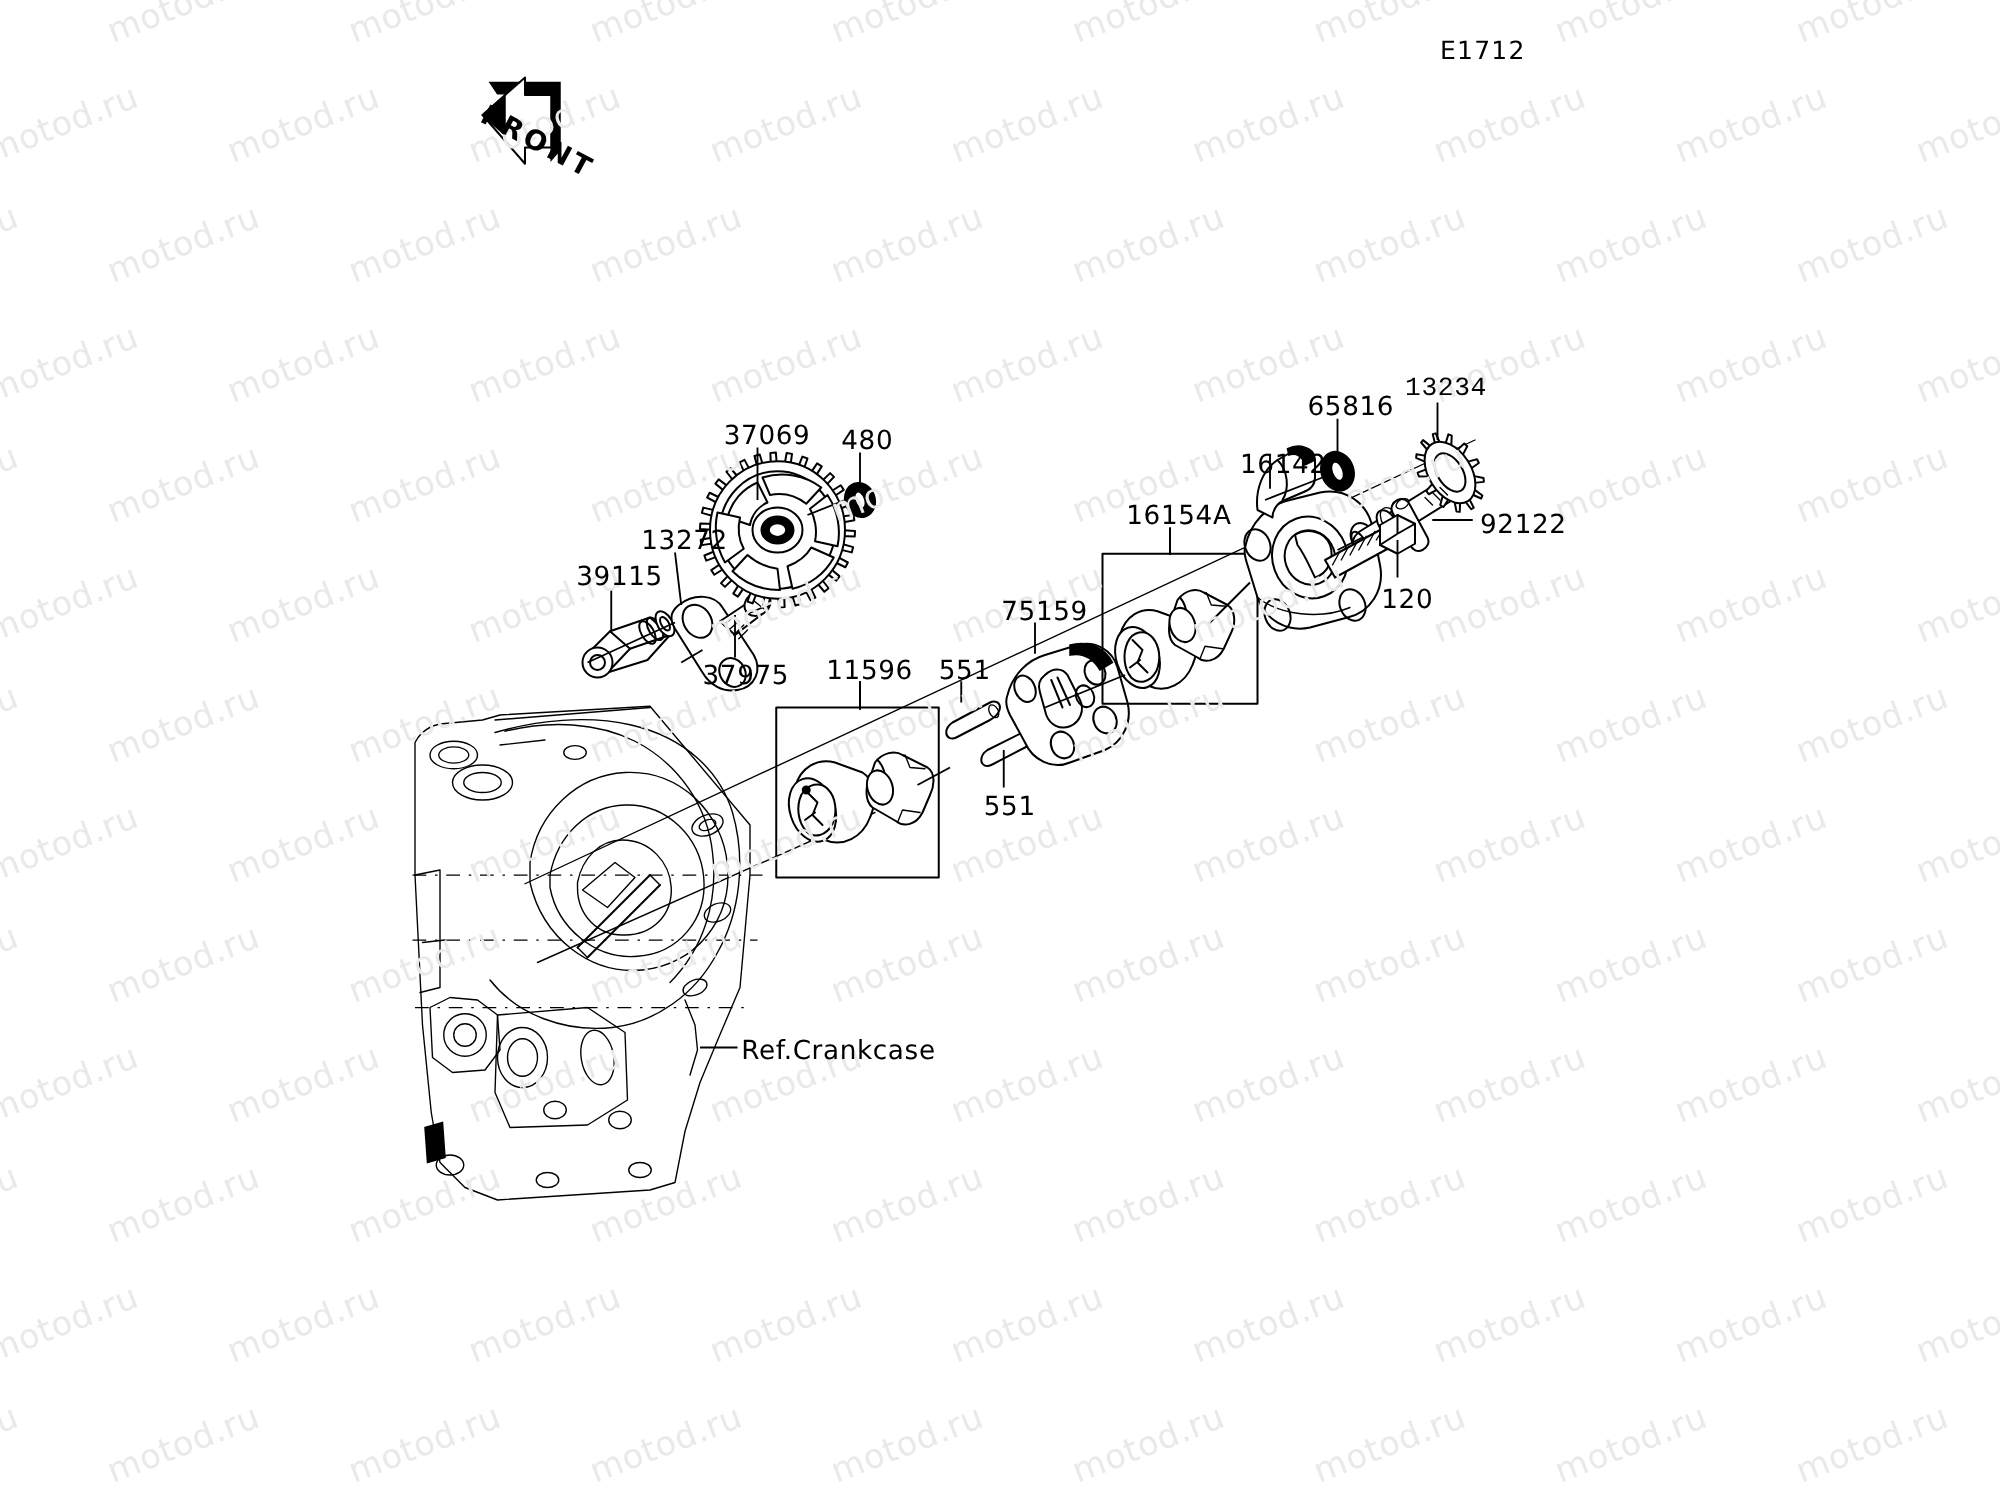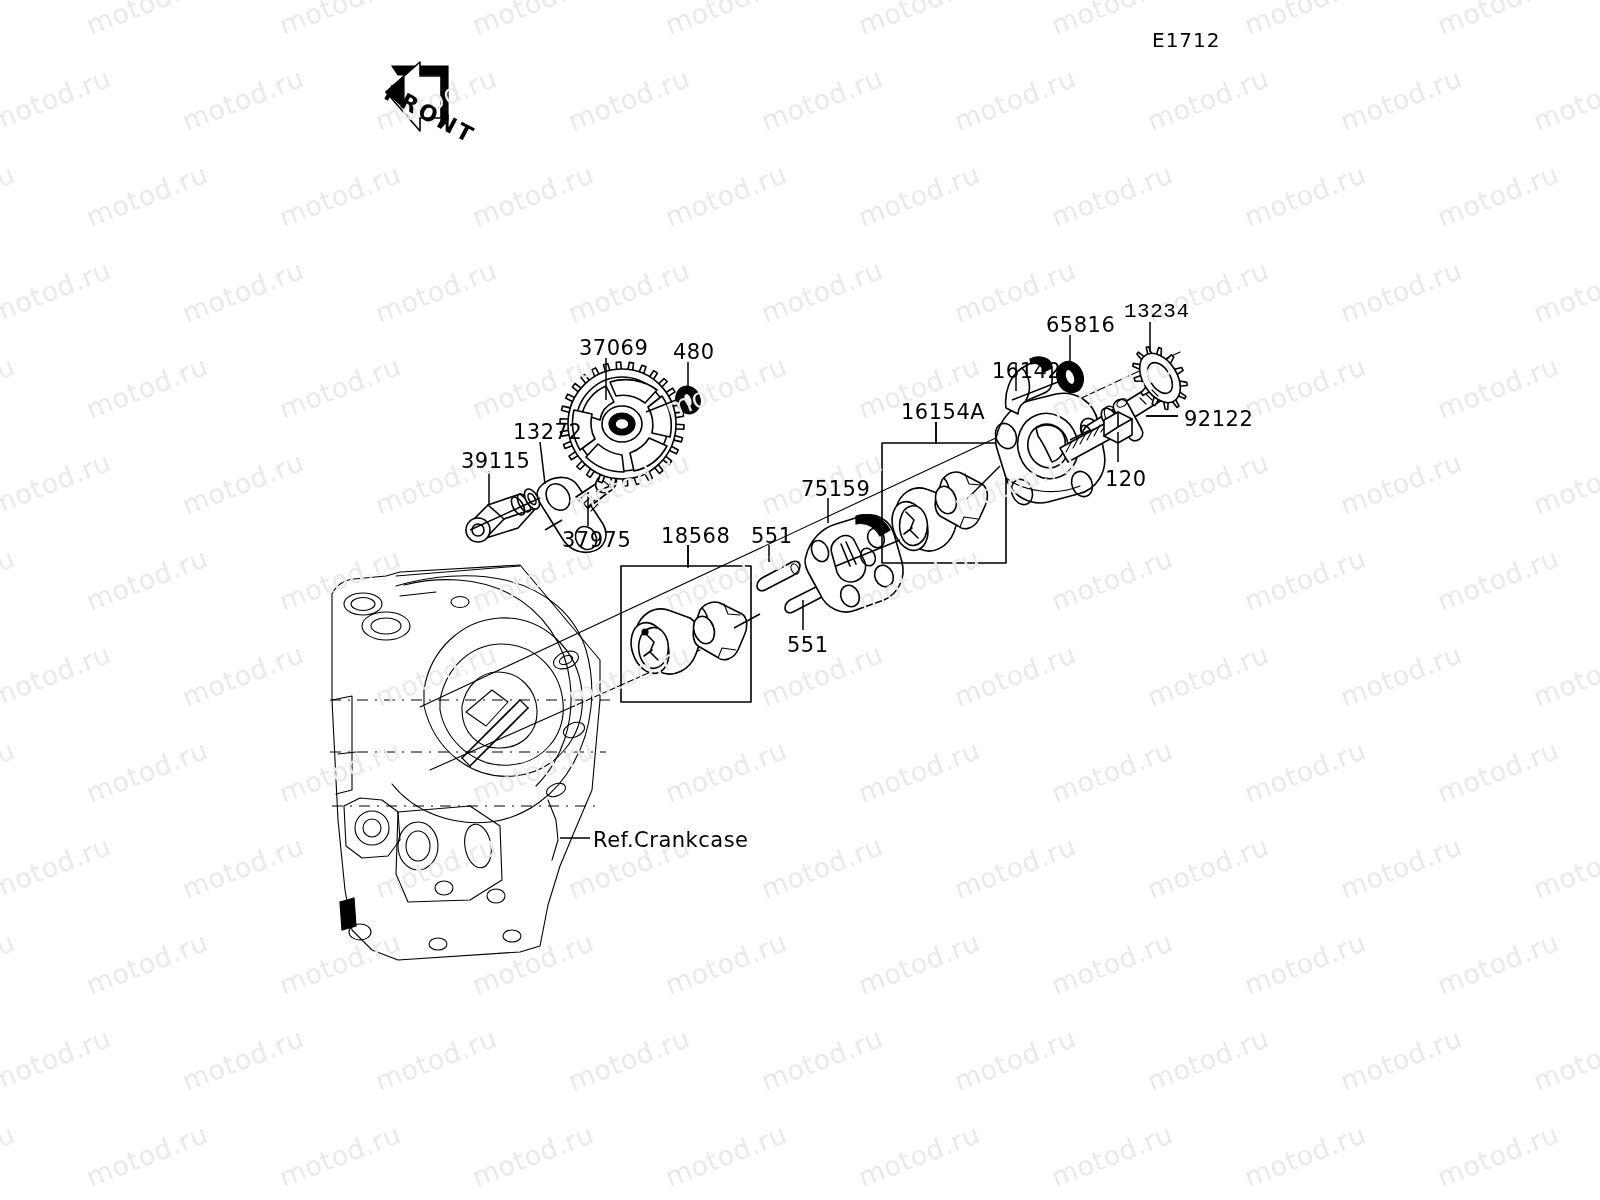--- a/index.html
+++ b/index.html
@@ -579,21 +579,21 @@
   <div id="labels">
     <div class="diagram-code">E1712</div>
     <div class="ref-label">Ref.Crankcase</div>
 
     <div class="front-text" style="left:392px; top:80px; transform: rotate(28deg); transform-origin: left top; letter-spacing:3px; color:#000;">FRONT</div>
   <div class="plabel" style="left: 579px; top: 336px;">37069</div>
       <div class="plabel" style="left: 673px; top: 340px;">480</div>
       <div class="plabel" style="left: 513px; top: 420px;">13272</div>
       <div class="plabel" style="left: 461px; top: 449px;">39115</div>
       <div class="plabel" style="left: 562px; top: 528px;">37975</div>
-      <div class="plabel" style="left: 661px; top: 524px;">18568</div>
+      <div class="plabel" style="left: 661px; top: 524px;">11596</div>
       <div class="plabel" style="left: 751px; top: 524px;">551</div>
       <div class="plabel" style="left: 787px; top: 633px;">551</div>
       <div class="plabel" style="left: 801px; top: 477px;">75159</div>
       <div class="plabel" style="left: 901px; top: 400px;">16154A</div>
       <div class="plabel" style="left: 992px; top: 341px; margin-top: 18px;">16142</div>
       <div class="plabel" style="left: 1046px; top: 313px;">65816</div>
       <div class="plabel" style="left: 1124px; top: 300px; font-family: Liberation Mono, monospace;">13234</div>
       <div class="plabel" style="left: 1184px; top: 407px;">92122</div>
       <div class="plabel" style="left: 1105px; top: 467px;">120</div>
     </div>

